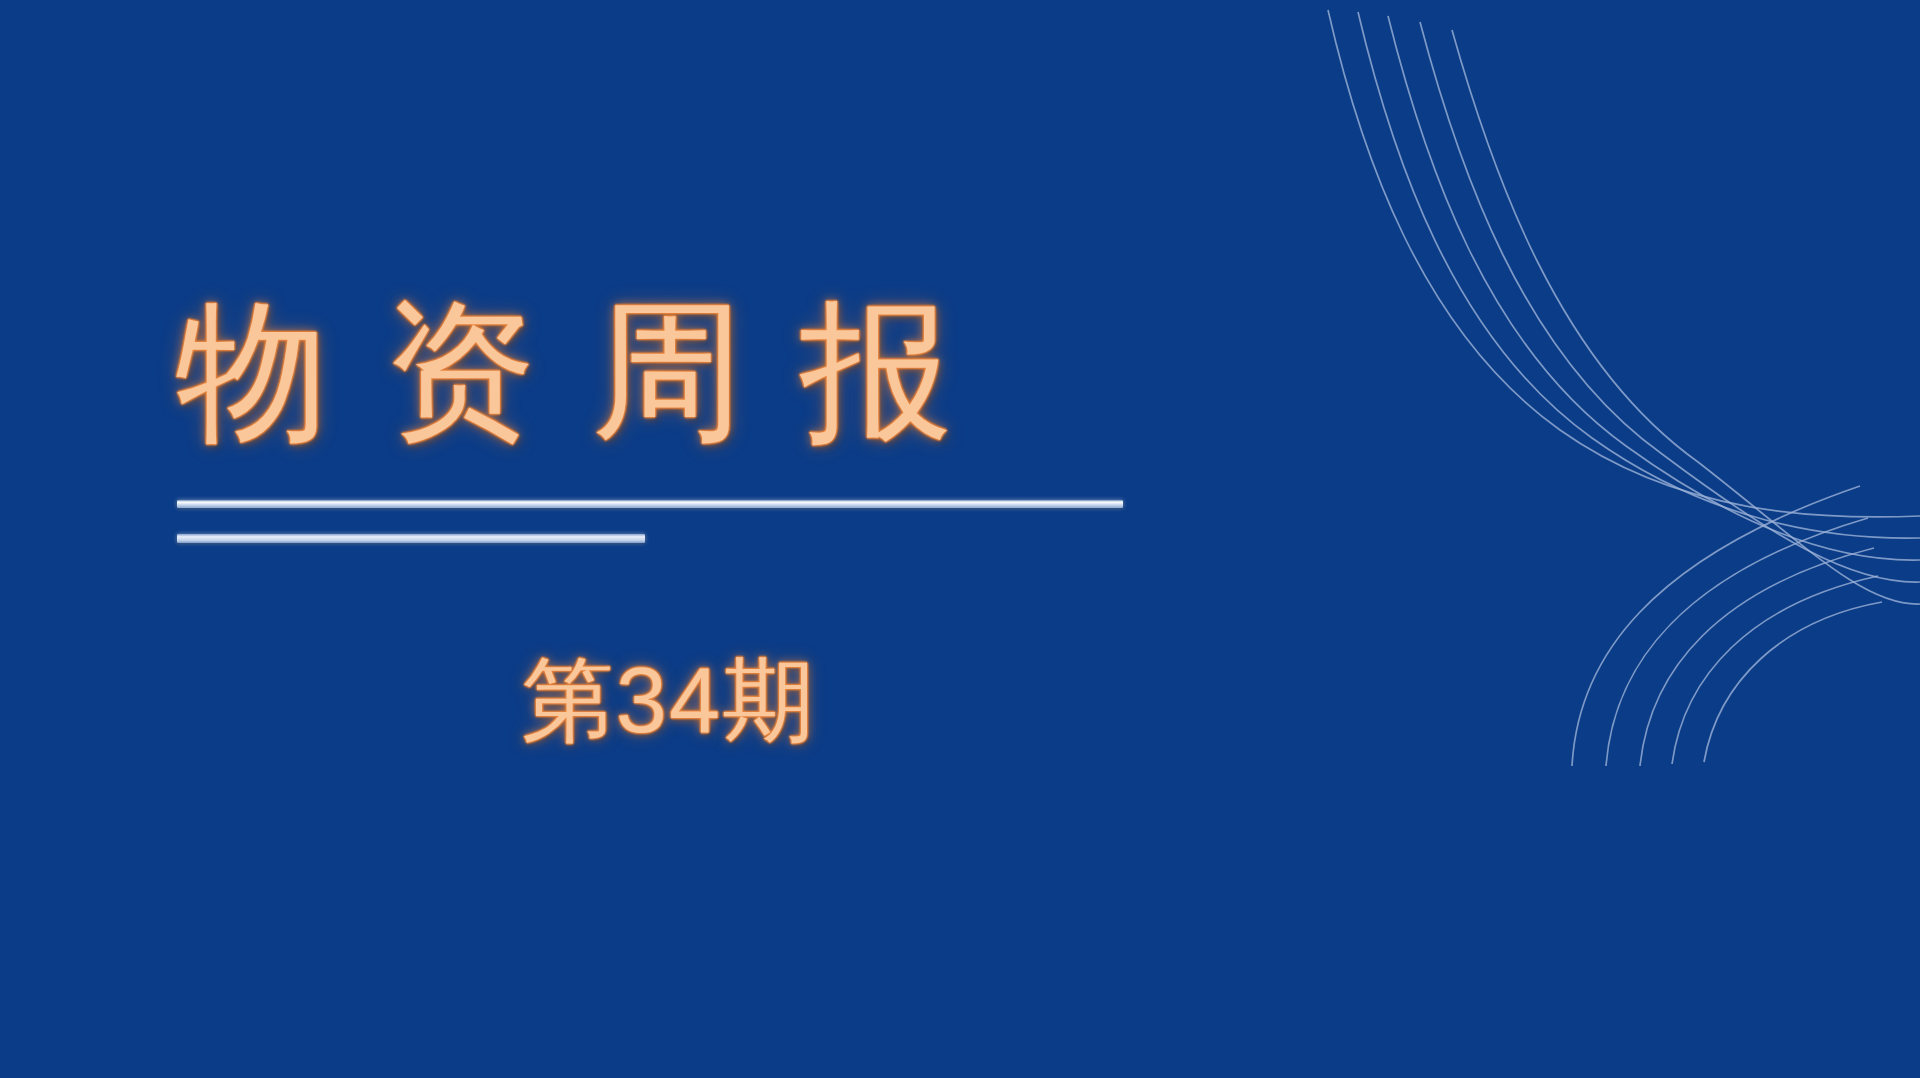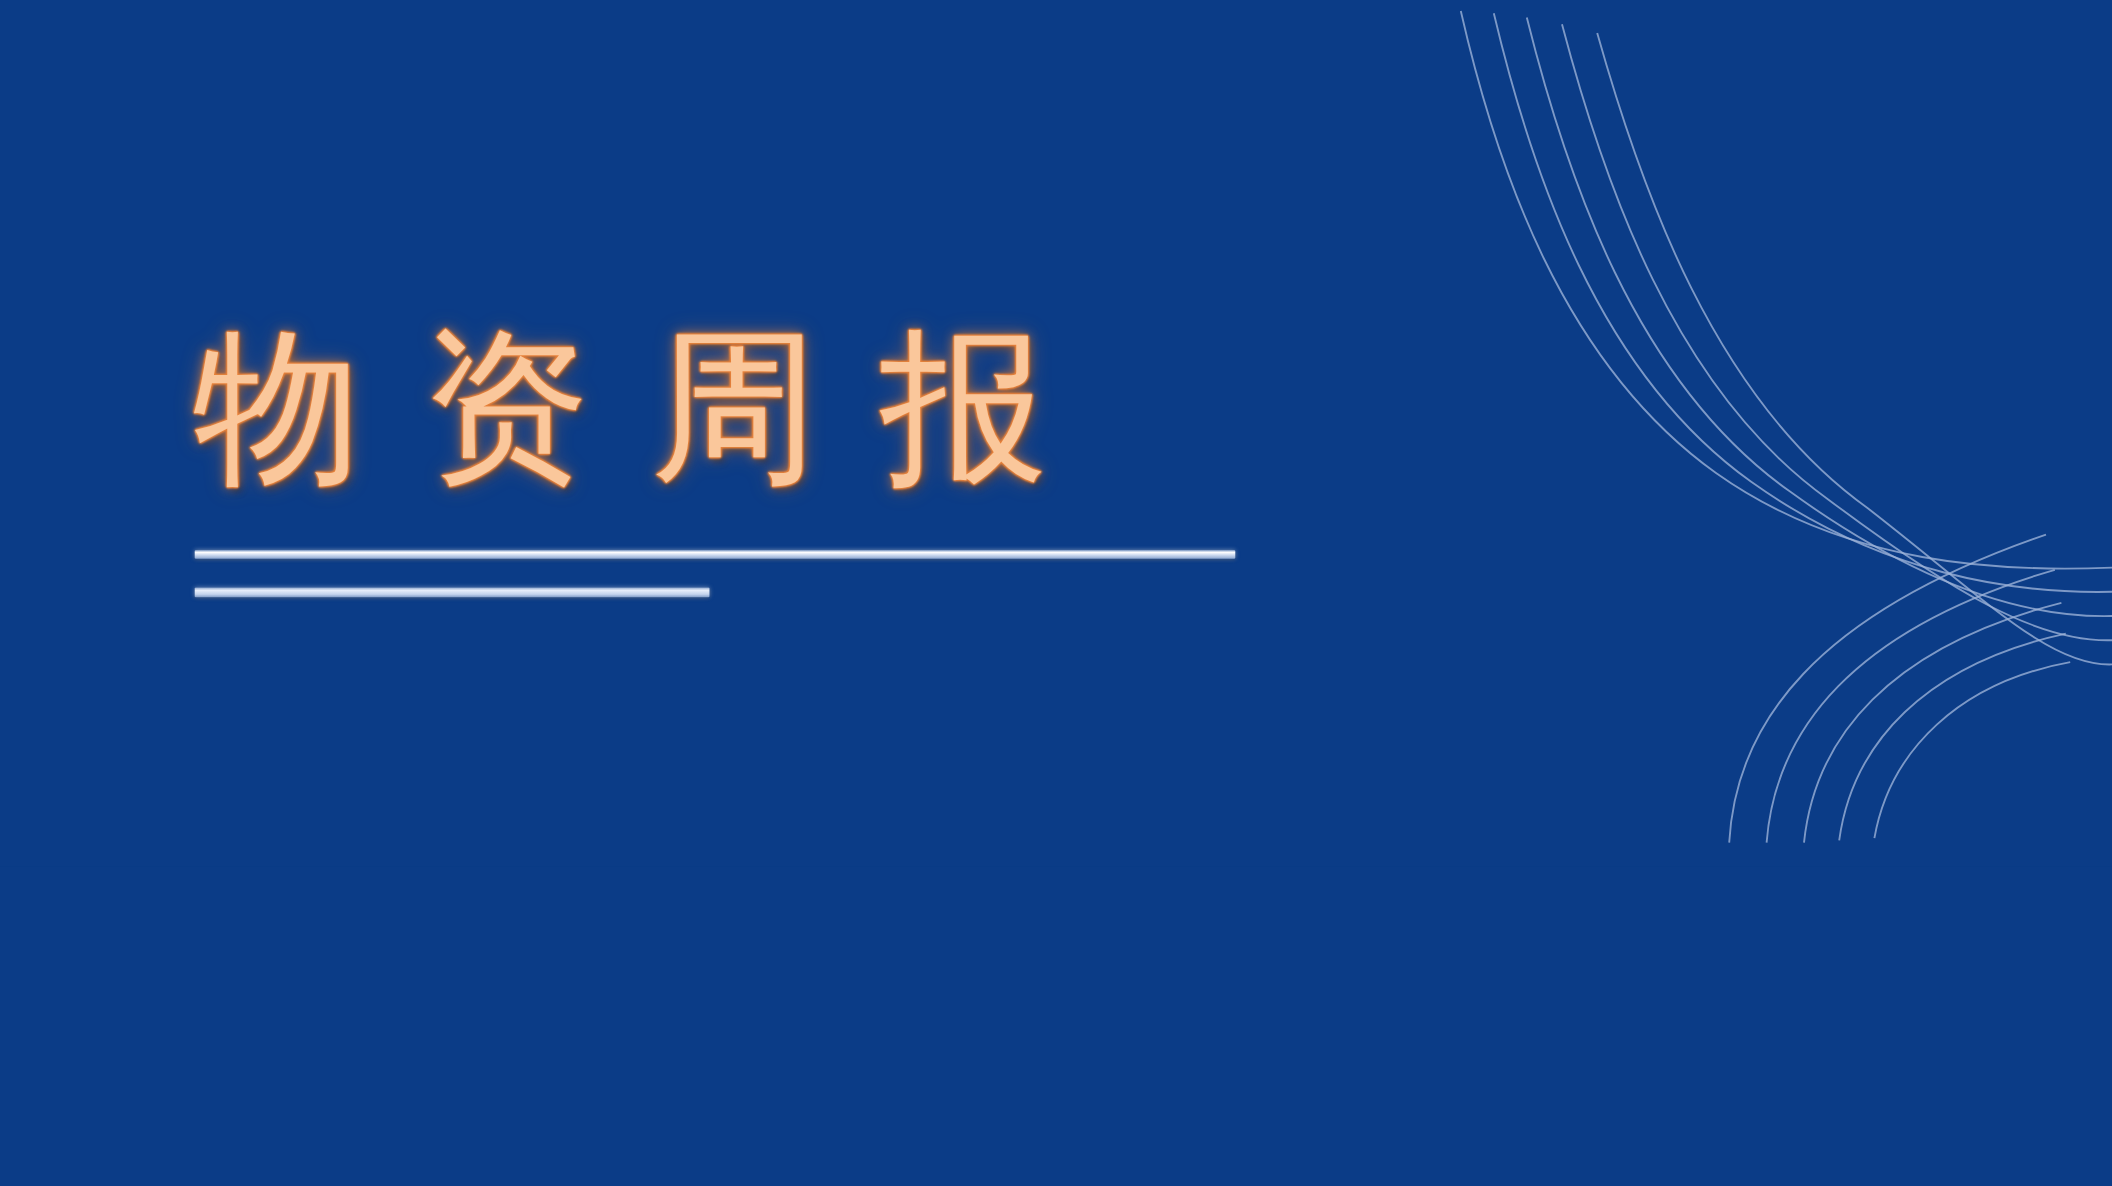--- a/index.html
+++ b/index.html
@@ -148,14 +148,17 @@
     </svg>
   </div>
 
   <div class="title-block">
     <h1 class="main-title">物资周报</h1>
   </div>
 
   <div class="rule rule-long"></div>
   <div class="rule rule-short"></div>
 
+  <div class="subtitle-wrap">
+    <p class="subtitle">第34期</p>
+  </div>
 
 </div>
 
 </body></html>

